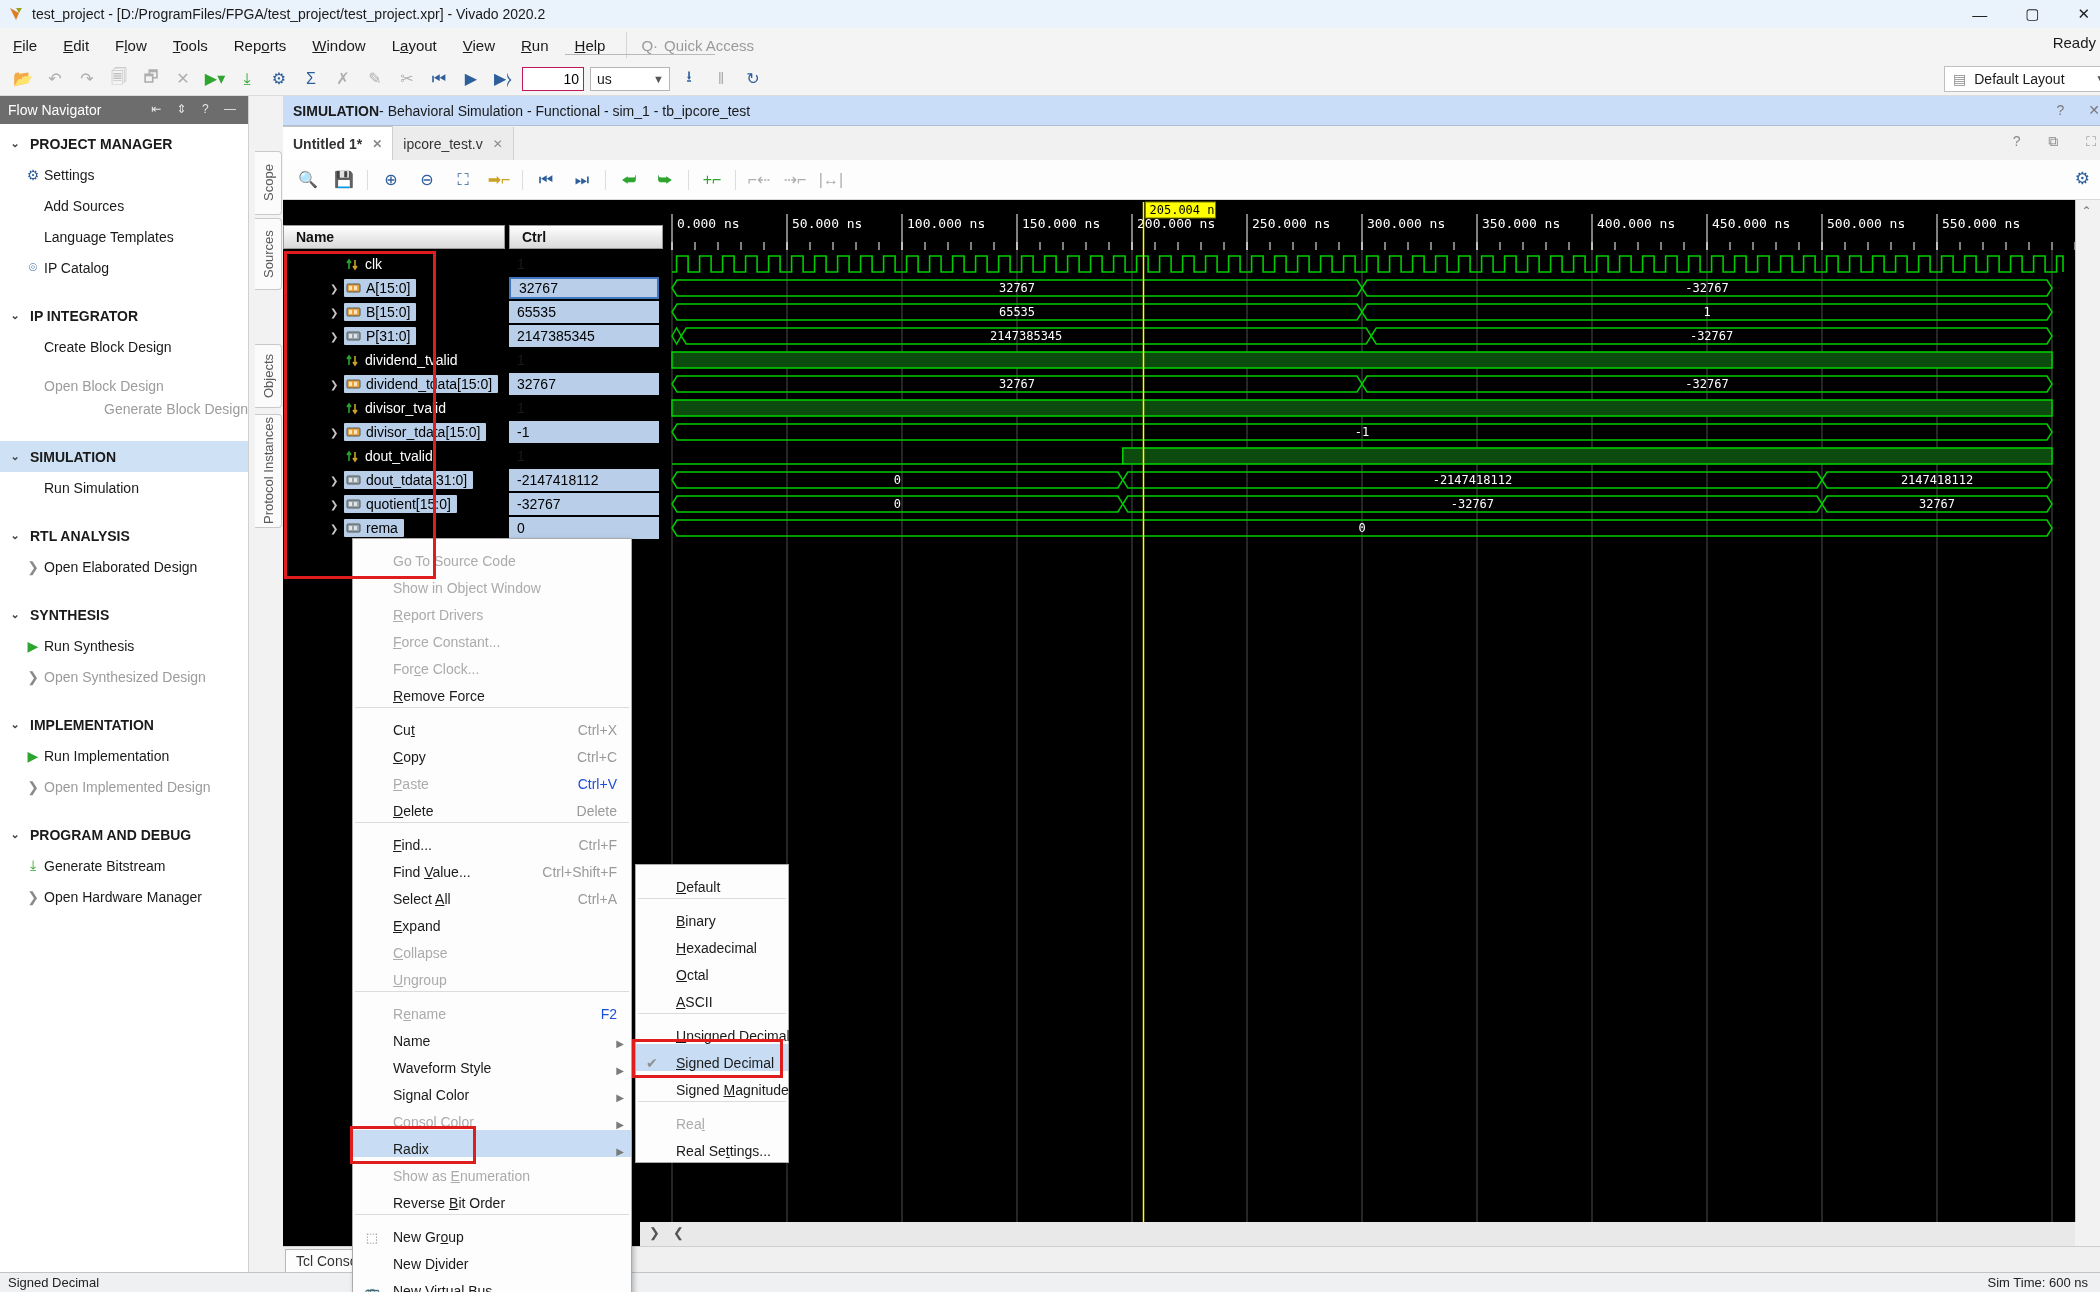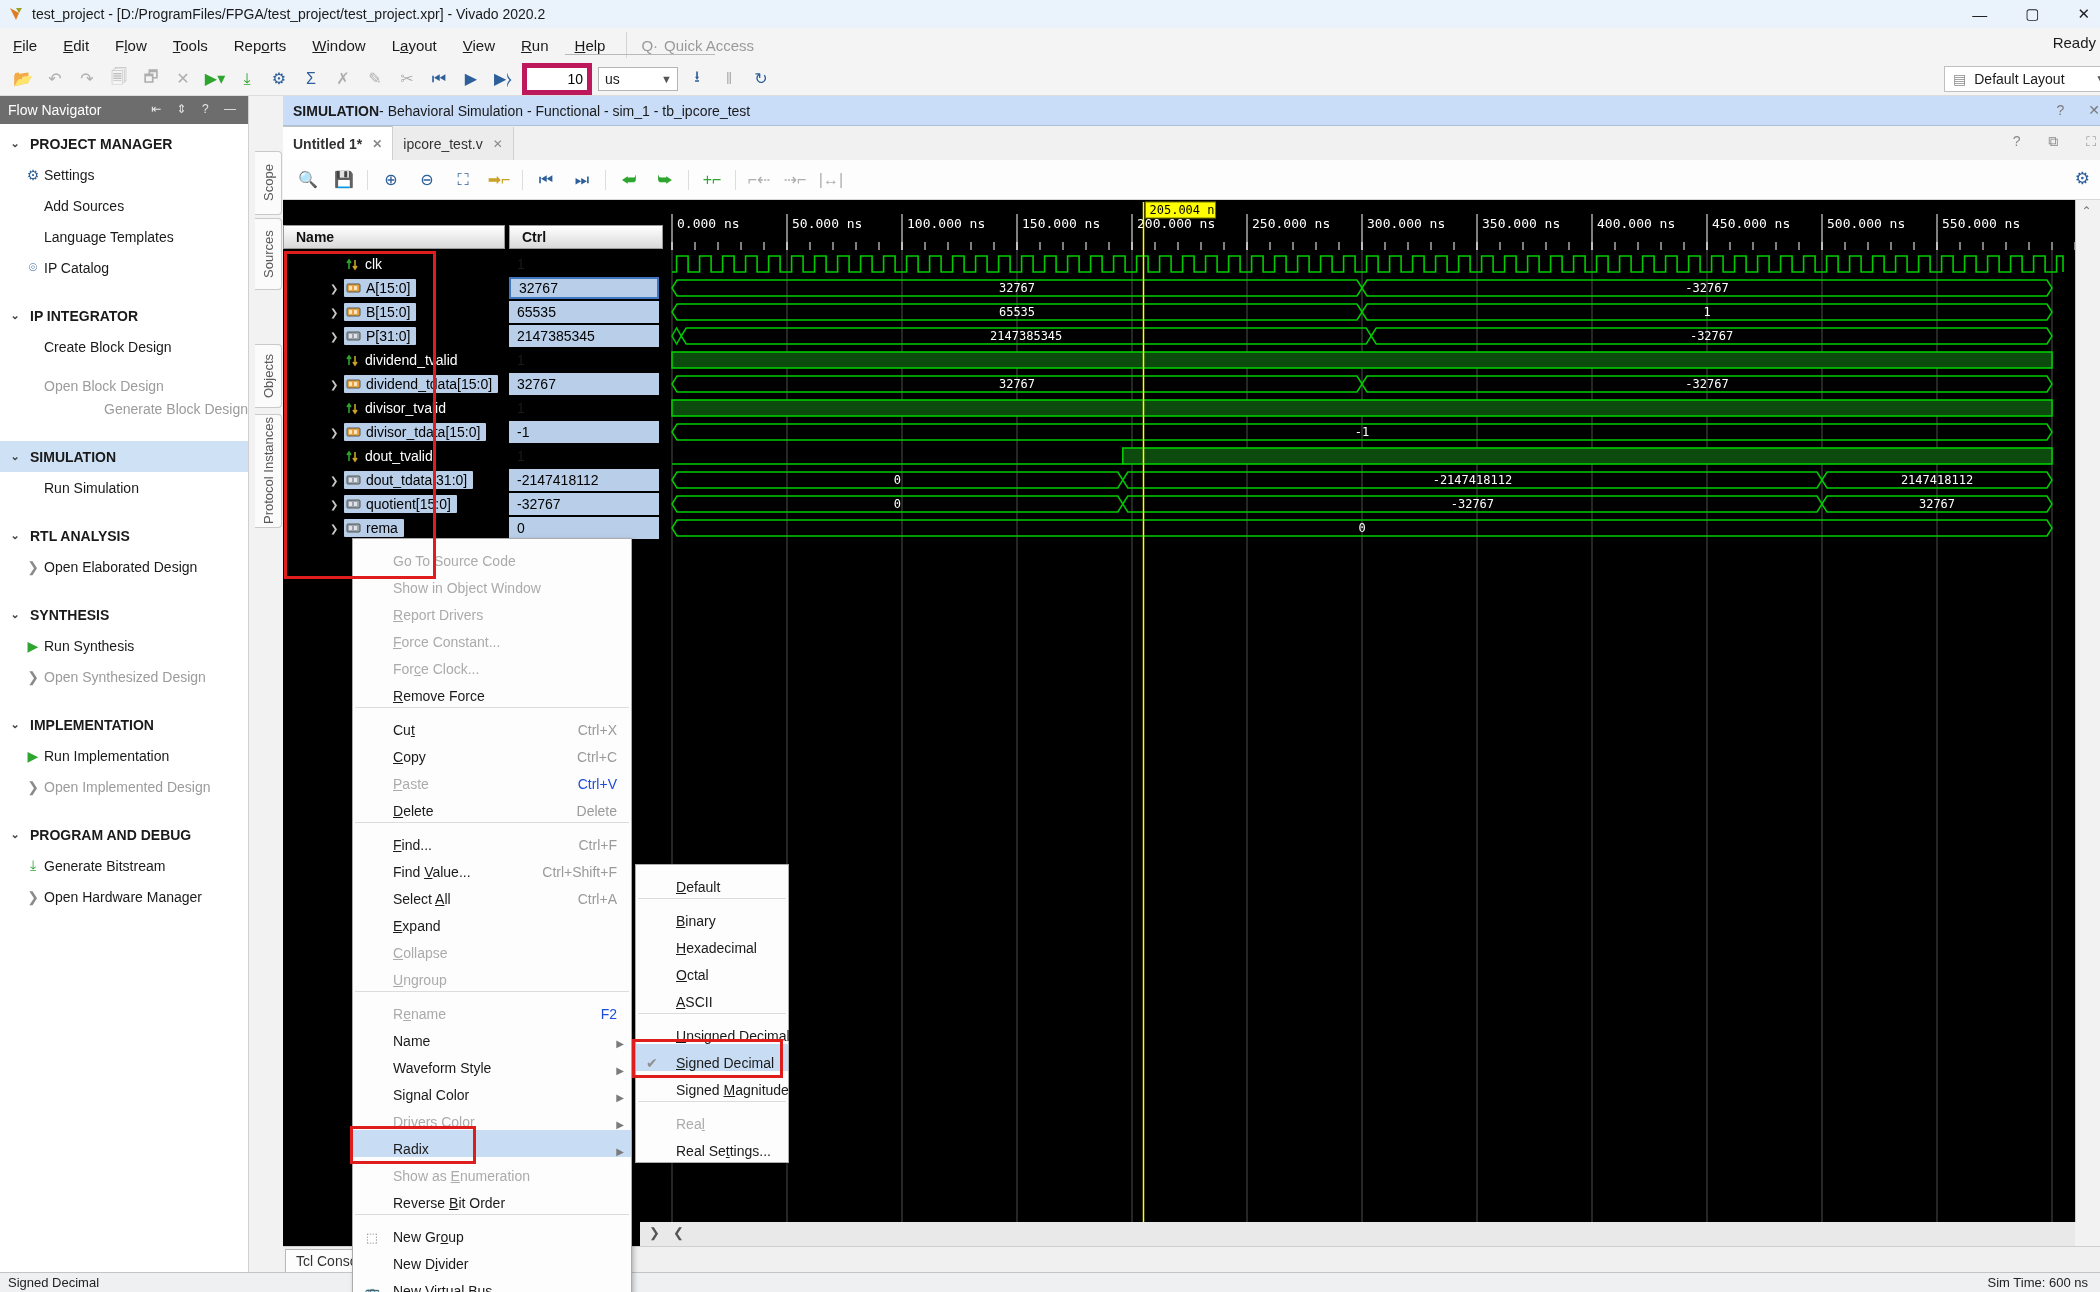--- a/index.html
+++ b/index.html
@@ -11,21 +11,21 @@
   #titlebar{left:0;top:0;width:2100px;height:28px;background:#eaf2fc;display:flex;align-items:center;font-size:14px;}
   #winbtns{position:absolute;right:10px;top:0;height:28px;display:flex;gap:38px;align-items:center;color:#222;font-size:15px;}
   #menubar{left:0;top:28px;width:2100px;height:34px;background:#f4f4f4;display:flex;align-items:center;font-size:15px;}
   .menuitem{padding:4px 13px;cursor:default;}
   #quickaccess{display:flex;align-items:center;color:#9a9a9a;border-left:1px solid #d5d5d5;padding-left:14px;margin-left:8px;height:26px;}
   #qa-underline{position:absolute;left:565px;top:54px;width:150px;border-bottom:1px solid #b9b9b9;}
   #ready{position:absolute;right:28px;top:34px;font-size:15px;color:#1a1a1a;}
   #maintoolbar{left:0;top:62px;width:2100px;height:34px;background:#f4f4f4;border-bottom:1px solid #dcdcdc;display:flex;align-items:center;gap:6px;padding-left:10px;box-sizing:border-box;font-size:16px;}
   .tbtn{width:26px;height:24px;display:flex;align-items:center;justify-content:center;font-size:16px;}
   .blue{color:#2d5f9a;} .green{color:#2ea52e;} .gray{color:#aeaeae;} .dgray{color:#8a8a8a;}
-  #timebox{width:52px;height:22px;background:#fff;border:5px solid #be185d;text-align:right;font-size:14px;padding:0 4px;line-height:22px;}
+  #timebox{width:52px;height:22px;background:#fff;border:1px solid #be185d;text-align:right;font-size:14px;padding:0 4px;line-height:22px;}
   #unitbox{width:66px;height:22px;background:#fff;border:1px solid #b5b5b5;font-size:14px;padding:0 6px;line-height:22px;position:relative;}
   #unitbox .chev{position:absolute;right:5px;color:#555;font-size:11px;}
   #layoutsel{position:absolute;right:8px;top:66px;width:172px;height:26px;background:#fff;border:1px solid #c0c0c0;display:flex;align-items:center;font-size:14px;padding:0 8px;gap:8px;box-sizing:border-box;}
   #layoutsel .chev{margin-left:auto;color:#555;font-size:12px;}
   
   #flownav{left:0;top:96px;width:248px;height:1176px;background:#ffffff;border-right:1px solid #d0d0d0;}
   #fn-header{position:absolute;left:0;top:0;width:248px;height:28px;background:#6d6d6d;color:#fff;font-size:14px;display:flex;align-items:center;padding-left:8px;box-sizing:border-box;}
   #fn-hicons{position:absolute;right:6px;top:6px;color:#e6e6e6;font-size:12px;letter-spacing:6px;}
   .fn-section{position:absolute;left:0;width:248px;height:31px;display:flex;align-items:center;font-weight:bold;font-size:14px;}
   .fn-section .chev{width:30px;text-align:center;color:#444;font-size:11px;}
@@ -682,21 +682,21 @@
       </div>
       <div class="mi">
         <span>Waveform Style</span>
         <span class="sub">▶</span>
       </div>
       <div class="mi">
         <span>Signal Color</span>
         <span class="sub">▶</span>
       </div>
       <div class="mi disabled">
-        <span>Drivers Color</span>
+        <span>Consol Color</span>
         <span class="sub">▶</span>
       </div>
       <div class="mi hl">
         <span>Radix</span>
         <span class="sub">▶</span>
       </div>
       <div class="mi disabled">
         <span>Show as <u>E</u>numeration</span>
       </div>
       <div class="mi">

